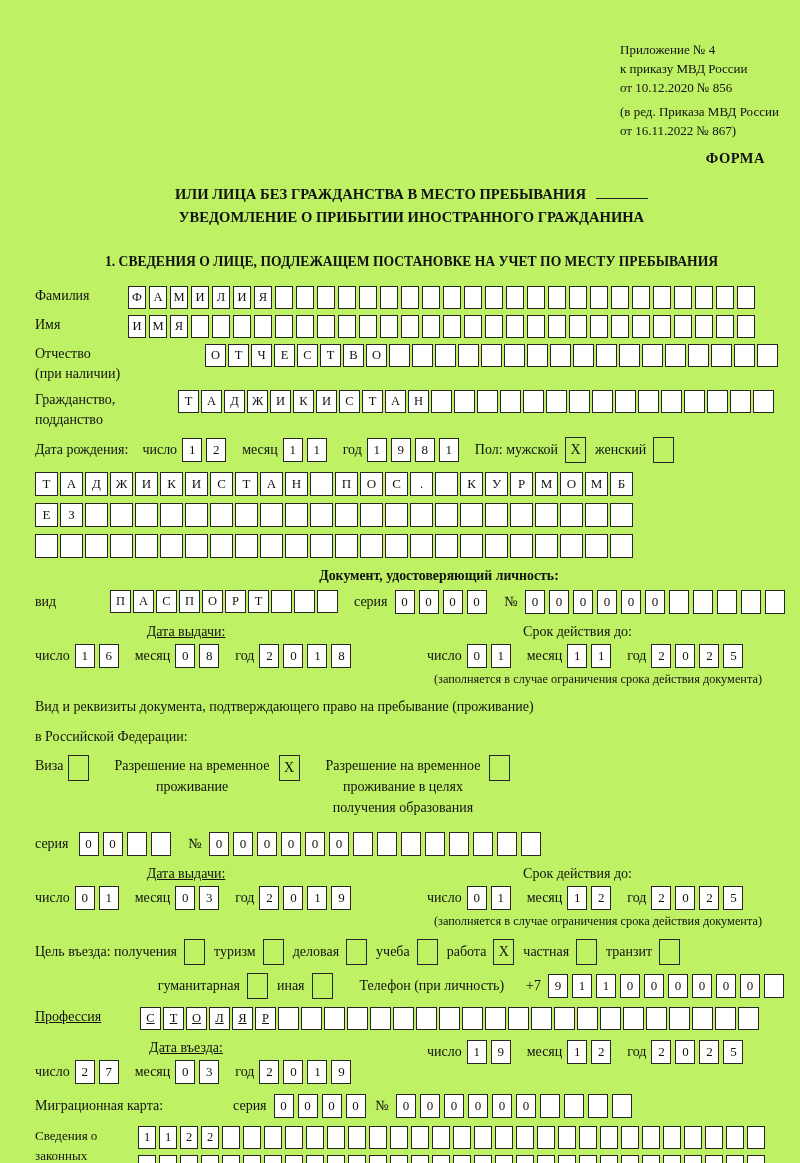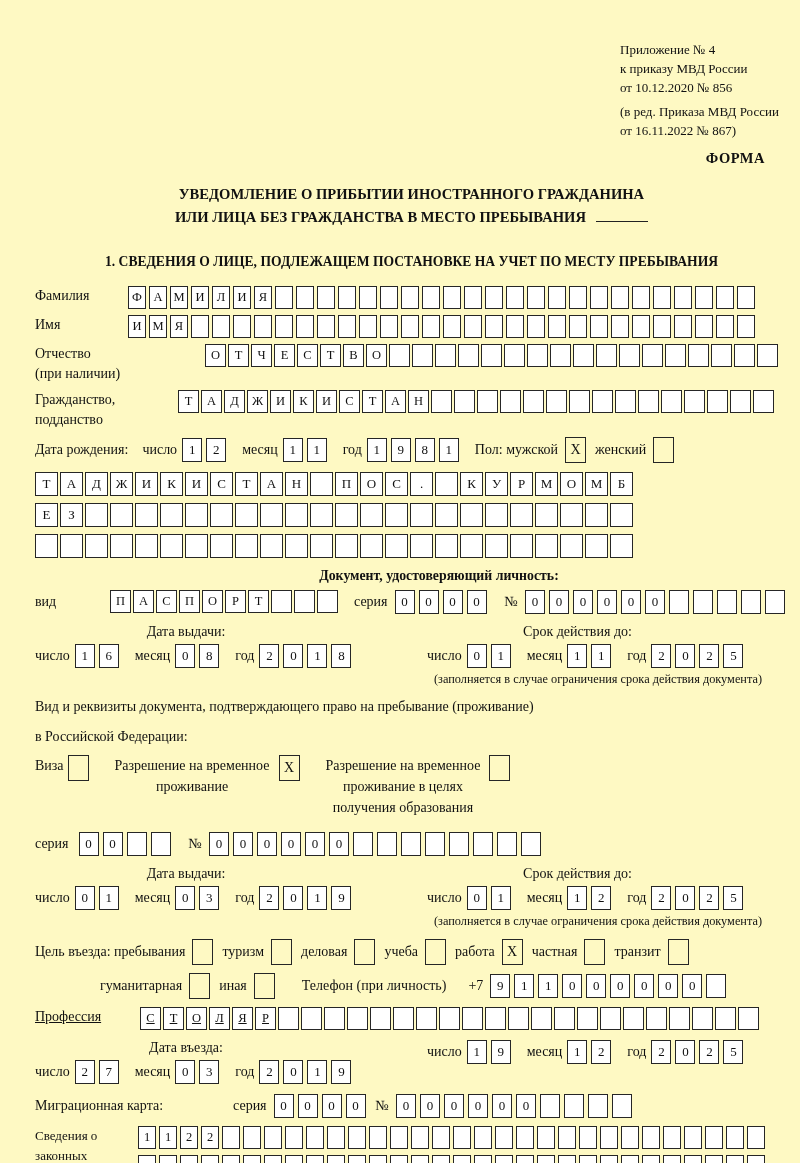--- a/index.html
+++ b/index.html
@@ -1,18 +1,18 @@
 <!DOCTYPE html>
 <html><head>
 <meta charset="utf-8">
 <style>
   html,body{margin:0;padding:0;background:#fff;}
   .page{
     position:relative;width:800px;height:1163px;box-sizing:border-box;
-    padding:40px 12px 0 35px;background:#fef9c3;color:#111;
+    padding:40px 12px 0 35px;background:#bef264;color:#111;
     font-family:"Liberation Serif","DejaVu Serif",serif;font-size:14px;
     overflow:hidden;
   }
   
   .top-right{margin-left:585px;font-size:13px;line-height:19px;}
   .top-right .g2{margin-top:5px;}
   .forma{font-weight:bold;text-align:right;padding-right:23px;margin-top:10px;font-size:14.5px;letter-spacing:.5px;}
   .title{text-align:center;font-weight:bold;font-size:14.6px;margin-top:16px;line-height:1.6;}
   .blank-line{display:inline-block;width:52px;border-bottom:1.6px solid #222;height:13px;margin-left:10px;}
   .section-title{text-align:center;font-weight:bold;font-size:13.6px;margin-top:24px;margin-bottom:16px;}
@@ -38,33 +38,33 @@
   }
   
   .dgroup{display:inline-flex;align-items:center;}
   .dlabel{margin:0 5px 0 12px;}
   .dgroup .dlabel:first-child{margin-left:0;}
   
   .two-col{display:flex;margin-top:10px;}
   .col-left{width:392px;flex:none;}
   .col-right{flex:1;}
   .col-title{text-align:center;margin-bottom:4px;}
-  .col-left .col-title{padding-right:90px;}
+  .col-left .col-title{padding-right:90px;text-decoration:underline;}
   .col-right .col-title{padding-right:60px;}
   .note{font-size:12.3px;text-align:right;padding-right:26px;margin-top:4px;}
   
   .doc-header{font-weight:bold;text-align:center;padding-left:55px;margin-top:10px;font-size:13.8px;}
   .text-line{margin-top:9px;line-height:21px;}
   .permits-row{display:flex;align-items:flex-start;margin-top:8px;}
   .permit{display:flex;align-items:flex-start;}
   .permit .cbx{margin-left:9px;}
   .plines{text-align:center;line-height:21px;}
   .ml14{margin-left:14px;}.ml26{margin-left:26px;}
   .irow .cbx{margin:0 9px 0 7px;}
-  .purpose2{margin-left:65px;}
+  .purpose2{margin-left:65px;justify-content:flex-end;}
   .phone-label{margin-left:18px;}
   .phone-prefix{margin:0 7px 0 22px;}
   .mid-label{margin:0 7px 0 14px;}
   .gcol{display:flex;flex-direction:column;gap:6px;}
 </style>
 </head>
 <body>
 
 <div class="page">
 
@@ -72,22 +72,22 @@
     <div>Приложение № 4</div>
     <div>к приказу МВД России</div>
     <div>от 10.12.2020 № 856</div>
     <div class="g2">(в ред. Приказа МВД России</div>
     <div>от 16.11.2022 № 867)</div>
   </div>
 
   <div class="forma">ФОРМА</div>
 
   <div class="title">
+    <div><span>ИЛИ ЛИЦА БЕЗ ГРАЖДАНСТВА В МЕСТО ПРЕБЫВАНИЯ</span><span class="blank-line"></span></div>
     <div>УВЕДОМЛЕНИЕ О ПРИБЫТИИ ИНОСТРАННОГО ГРАЖДАНИНА</div>
-    <div><span>ИЛИ ЛИЦА БЕЗ ГРАЖДАНСТВА В МЕСТО ПРЕБЫВАНИЯ</span><span class="blank-line"></span></div>
   </div>
 
   <div class="section-title">1. СВЕДЕНИЯ О ЛИЦЕ, ПОДЛЕЖАЩЕМ ПОСТАНОВКЕ НА УЧЕТ ПО МЕСТУ ПРЕБЫВАНИЯ</div>
 
   <div class="frow">
     <span class="flabel w93">Фамилия</span>
     <span class="boxes">
         <span class="cell">Ф</span>
         <span class="cell">А</span>
         <span class="cell">М</span>
@@ -487,21 +487,21 @@
           <span class="cell dcell" style="width: 20px; height: 24px; margin-right: 4px; font-size: 13px;">2</span>
           <span class="cell dcell" style="width: 20px; height: 24px; margin-right: 4px; font-size: 13px;">0</span>
           <span class="cell dcell" style="width: 20px; height: 24px; margin-right: 4px; font-size: 13px;">2</span>
           <span class="cell dcell" style="width: 20px; height: 24px; margin-right: 4px; font-size: 13px;">5</span>
         </div>
     </div>
   </div>
   <div class="note">(заполняется в случае ограничения срока действия документа)</div>
 
   <div class="irow" style="margin-top:10px;">
-    <span>Цель въезда: пребывания</span>
+    <span>Цель въезда: получения</span>
     <span class="cbx"></span>
     <span>туризм</span>
     <span class="cbx"></span>
     <span>деловая</span>
     <span class="cbx"></span>
     <span>учеба</span>
     <span class="cbx"></span>
     <span>работа</span>
     <span class="cbx">X</span>
     <span>частная</span>

